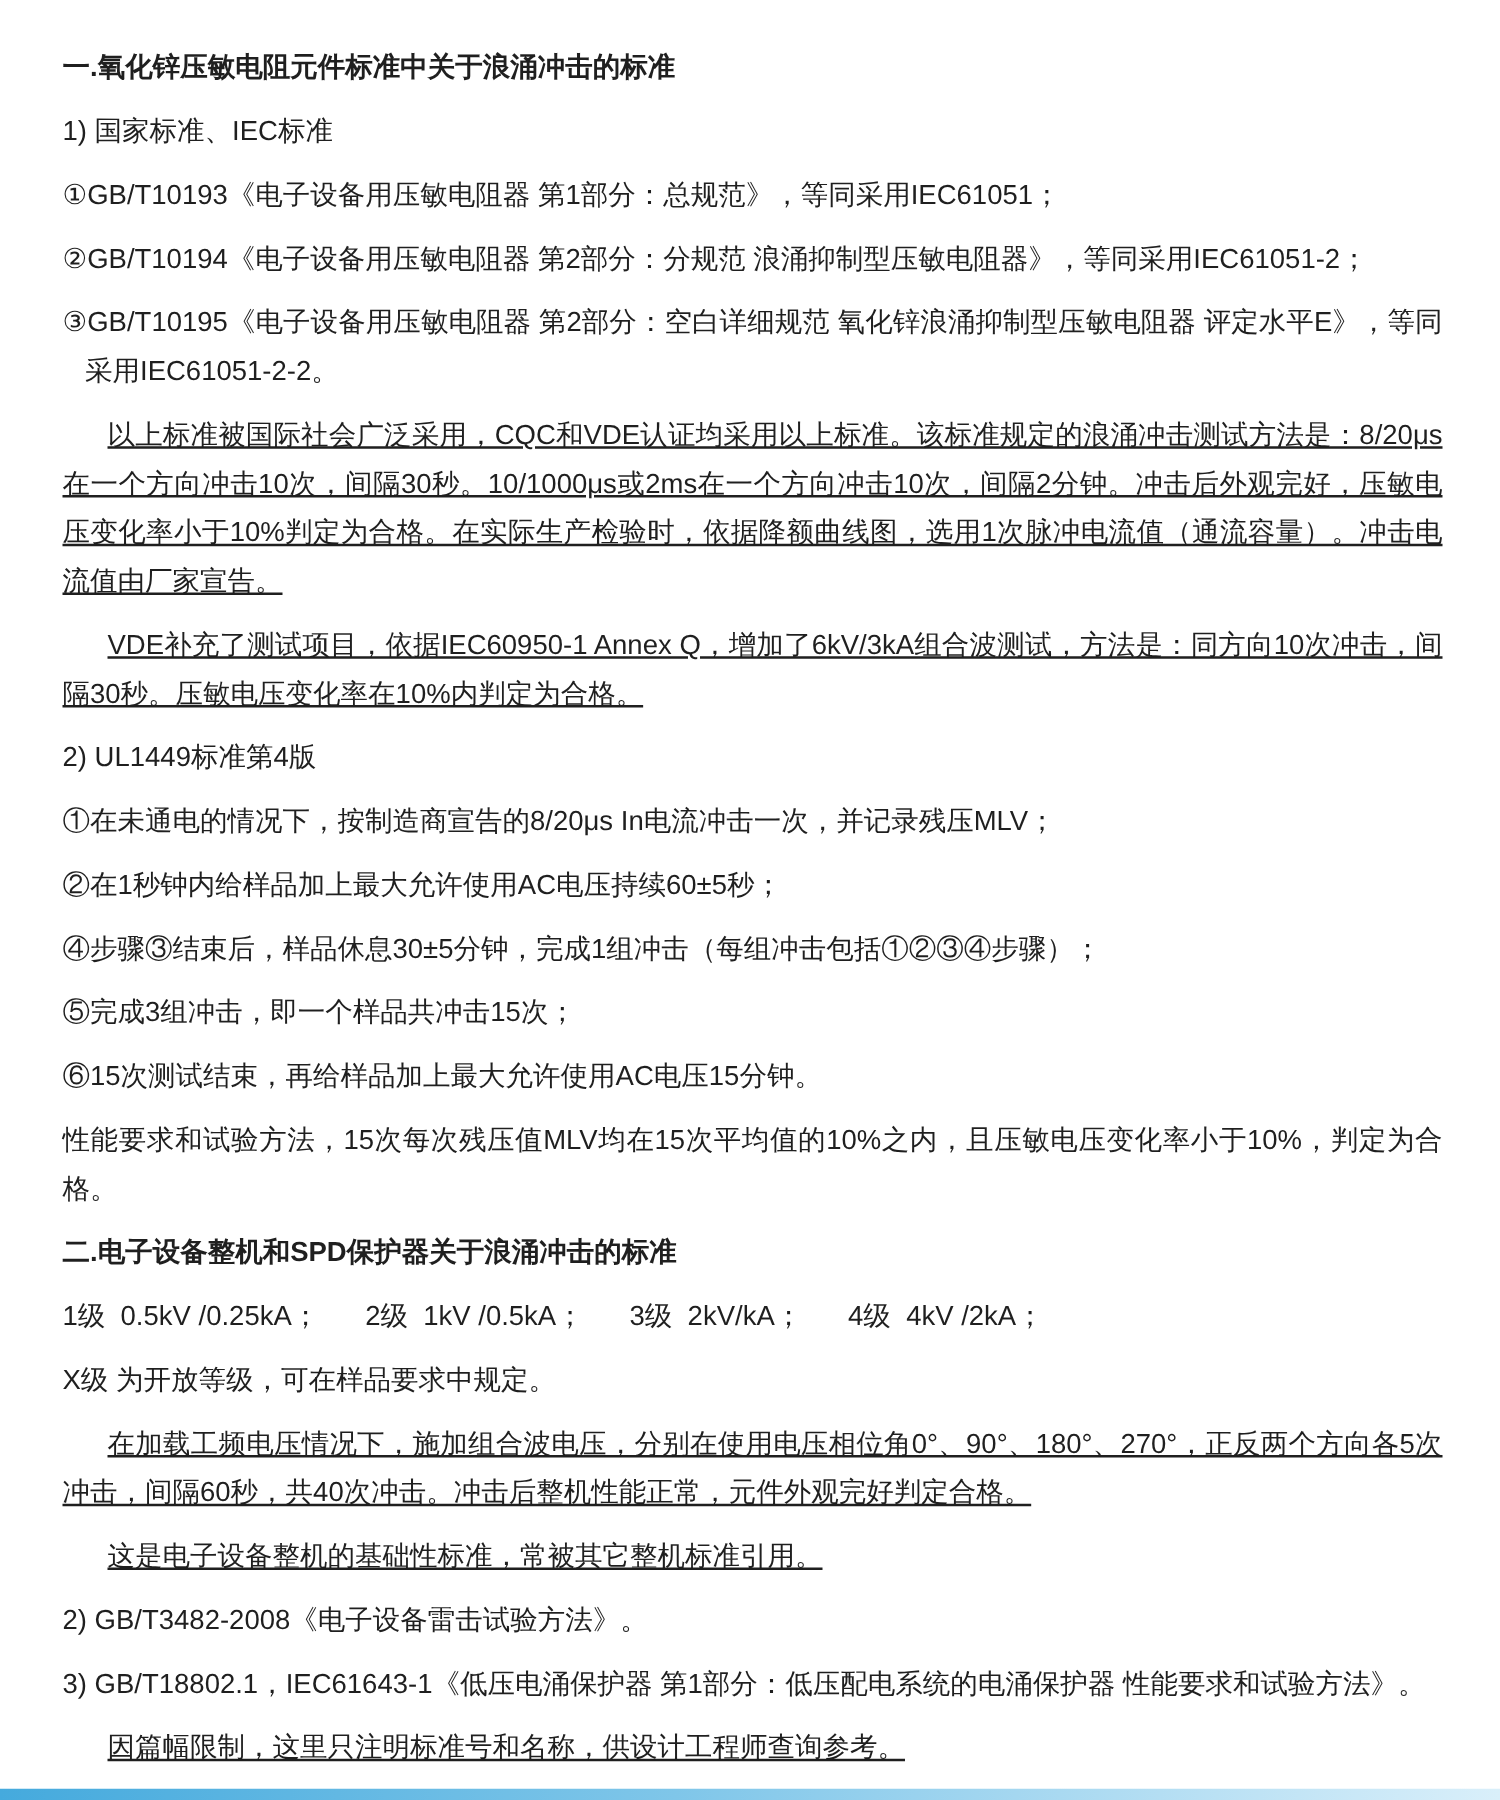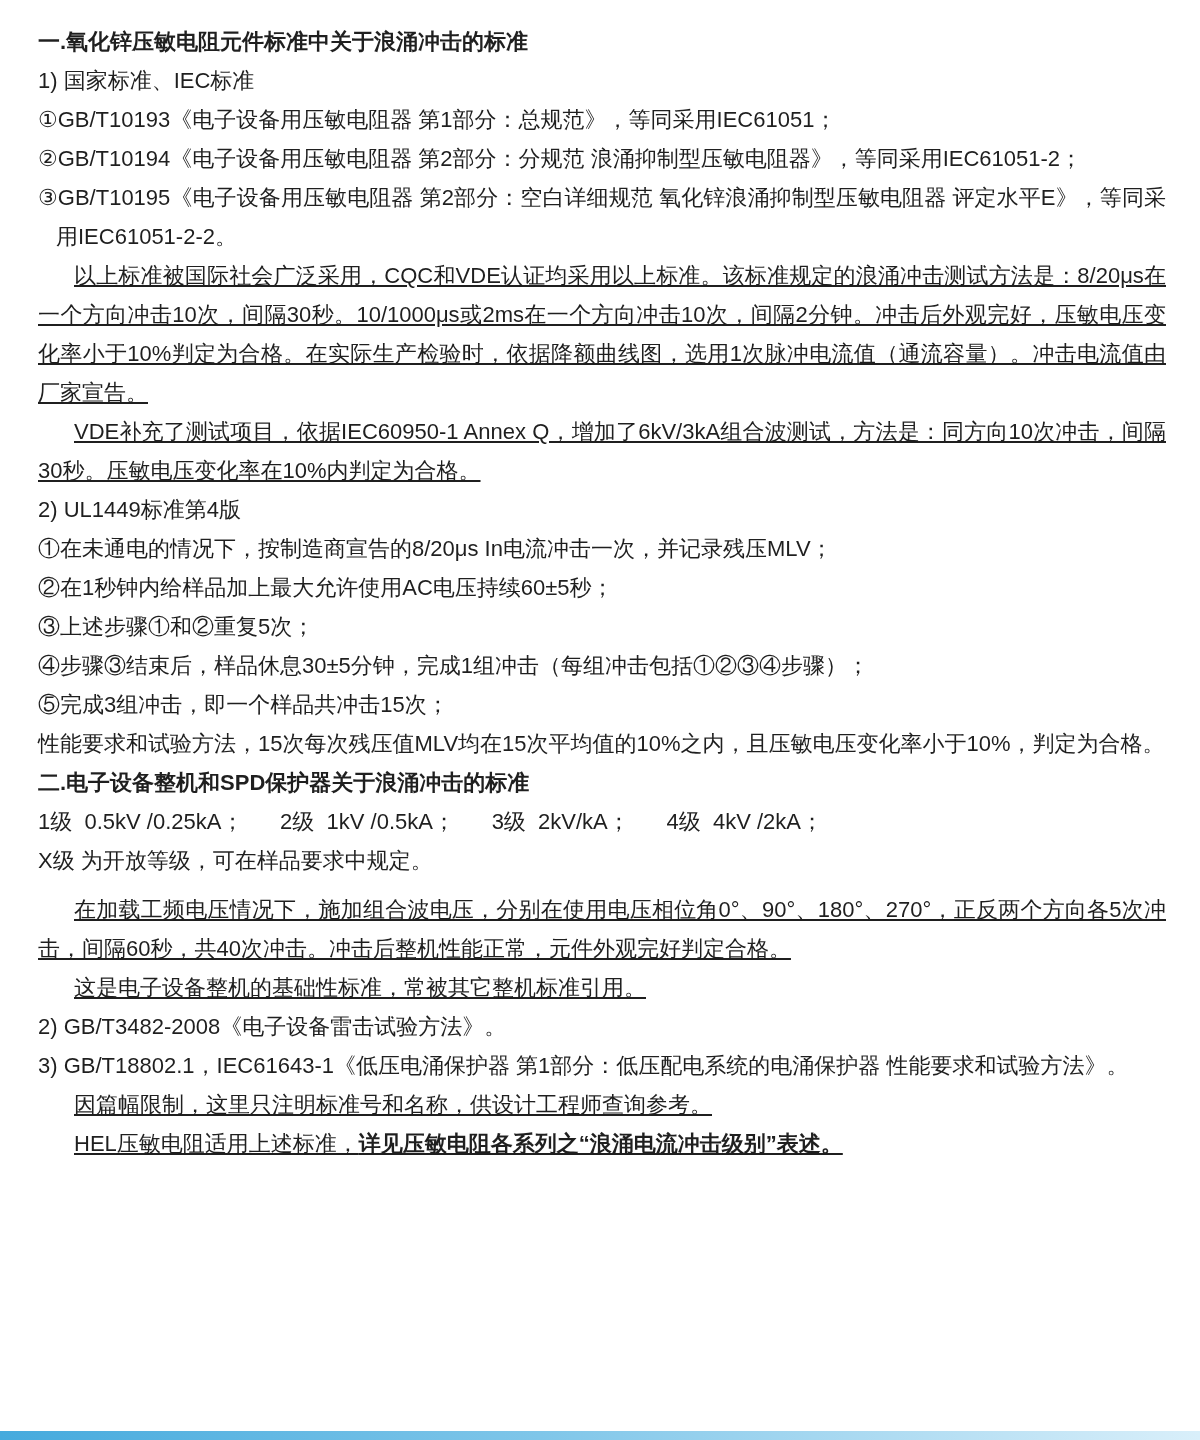--- a/index.html
+++ b/index.html
@@ -12,21 +12,21 @@
     height: 1440px;
     position: relative;
     overflow: hidden;
     font-family: "Liberation Sans", sans-serif;
     color: #1f1f1f;
   }
   .page {
     padding: 22px 34px 0 38px;
   }
   .page p {
-    margin: 0;
+    margin: 12px;
     font-size: 22px;
     line-height: 39px;
     text-align: justify;
     text-justify: inter-ideograph;
   }
   
   .h1 {
     font-weight: bold;
   }
   
@@ -77,23 +77,23 @@
       <p class="h1">一.氧化锌压敏电阻元件标准中关于浪涌冲击的标准</p>
       <p class="l1">1) 国家标准、IEC标准</p>
       <p class="l2">①GB/T10193《电子设备用压敏电阻器 第1部分：总规范》，等同采用IEC61051；</p>
       <p class="l2">②GB/T10194《电子设备用压敏电阻器 第2部分：分规范 浪涌抑制型压敏电阻器》，等同采用IEC61051-2；</p>
       <p class="l2-hang">③GB/T10195《电子设备用压敏电阻器 第2部分：空白详细规范 氧化锌浪涌抑制型压敏电阻器 评定水平E》，等同采用IEC61051-2-2。</p>
       <p class="body-par">以上标准被国际社会广泛采用，CQC和VDE认证均采用以上标准。该标准规定的浪涌冲击测试方法是：8/20μs在一个方向冲击10次，间隔30秒。10/1000μs或2ms在一个方向冲击10次，间隔2分钟。冲击后外观完好，压敏电压变化率小于10%判定为合格。在实际生产检验时，依据降额曲线图，选用1次脉冲电流值（通流容量）。冲击电流值由厂家宣告。</p>
       <p class="body-par">VDE补充了测试项目，依据IEC60950-1 Annex Q，增加了6kV/3kA组合波测试，方法是：同方向10次冲击，间隔30秒。压敏电压变化率在10%内判定为合格。</p>
       <p class="l1">2) UL1449标准第4版</p>
       <p class="l2">①在未通电的情况下，按制造商宣告的8/20μs In电流冲击一次，并记录残压MLV；</p>
       <p class="l2">②在1秒钟内给样品加上最大允许使用AC电压持续60±5秒；</p>
-      <p class="l2">③上述步骤①和②重复5次；</p>
       <p class="l2">④步骤③结束后，样品休息30±5分钟，完成1组冲击（每组冲击包括①②③④步骤）；</p>
       <p class="l2">⑤完成3组冲击，即一个样品共冲击15次；</p>
+      <p class="l2">⑥15次测试结束，再给样品加上最大允许使用AC电压15分钟。</p>
       <p class="l2">性能要求和试验方法，15次每次残压值MLV均在15次平均值的10%之内，且压敏电压变化率小于10%，判定为合格。</p>
       <p class="h1">二.电子设备整机和SPD保护器关于浪涌冲击的标准</p>
       <p class="grades">1级  0.5kV /0.25kA；      2级  1kV /0.5kA；      3级  2kV/kA；      4级  4kV /2kA；</p>
       <p class="l2">X级 为开放等级，可在样品要求中规定。</p>
       <p class="body-par gap">在加载工频电压情况下，施加组合波电压，分别在使用电压相位角0°、90°、180°、270°，正反两个方向各5次冲击，间隔60秒，共40次冲击。冲击后整机性能正常，元件外观完好判定合格。</p>
       <p class="body-par">这是电子设备整机的基础性标准，常被其它整机标准引用。</p>
       <p class="l1">2) GB/T3482-2008《电子设备雷击试验方法》。</p>
       <p class="l1">3) GB/T18802.1，IEC61643-1《低压电涌保护器 第1部分：低压配电系统的电涌保护器 性能要求和试验方法》。</p>
       <p class="body-par">因篇幅限制，这里只注明标准号和名称，供设计工程师查询参考。</p>
       <p class="body-par"><span>HEL压敏电阻适用上述标准，</span><span class="bold">详见压敏电阻各系列之“浪涌电流冲击级别”表述。</span></p>

